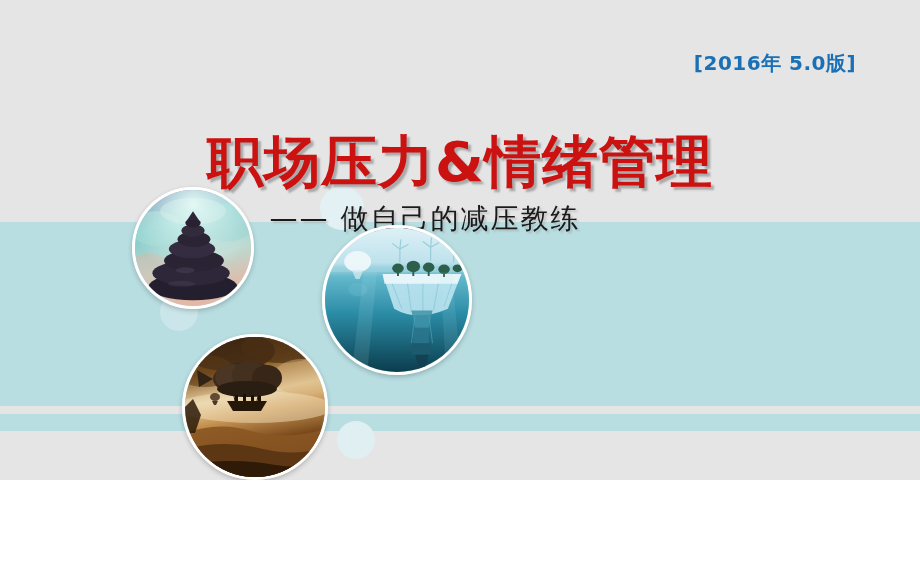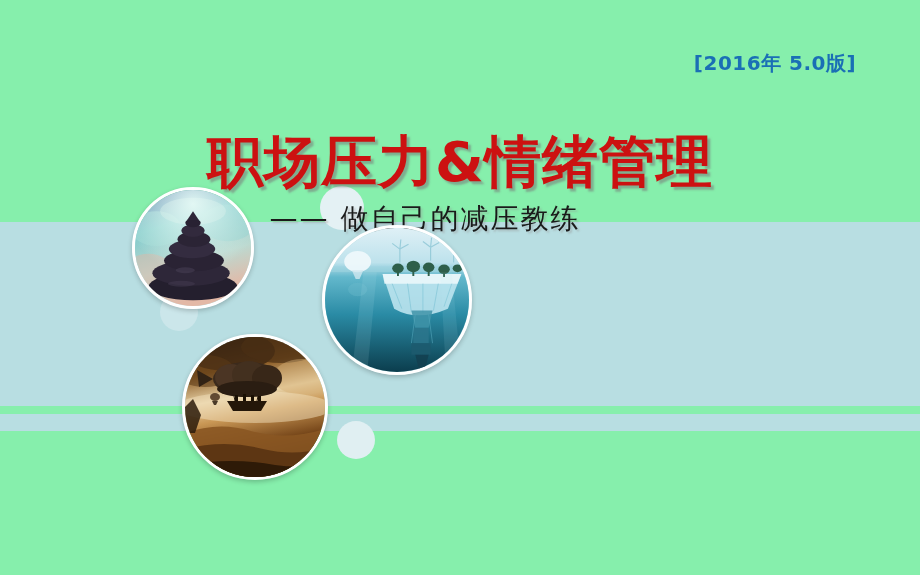--- a/index.html
+++ b/index.html
@@ -1,20 +1,20 @@
 <!DOCTYPE html>
 <html><head>
 <meta charset="utf-8">
 <style>
   html,body{margin:0;padding:0;}
   body{
     width:920px;height:575px;overflow:hidden;background:#ffffff;
     font-family:"Liberation Sans","DejaVu Sans",sans-serif;
   }
-  #slide{position:relative;width:920px;height:575px;background:#86efac;overflow:hidden;}
+  #slide{position:relative;width:920px;height:480px;background:#e5e5e5;overflow:hidden;}
 
   
   .band{position:absolute;left:0;width:920px;background:#b8dee2;}
   #band-main{top:222px;height:184px;}
   #band-thin{top:414px;height:17px;}
 
   
   .bubble{position:absolute;border-radius:50%;}
   #bubble-a{left:320px;top:186px;width:44px;height:44px;background:#e4f1f4;}
   #bubble-b{left:160px;top:293px;width:38px;height:38px;background:#cbe6ea;}

